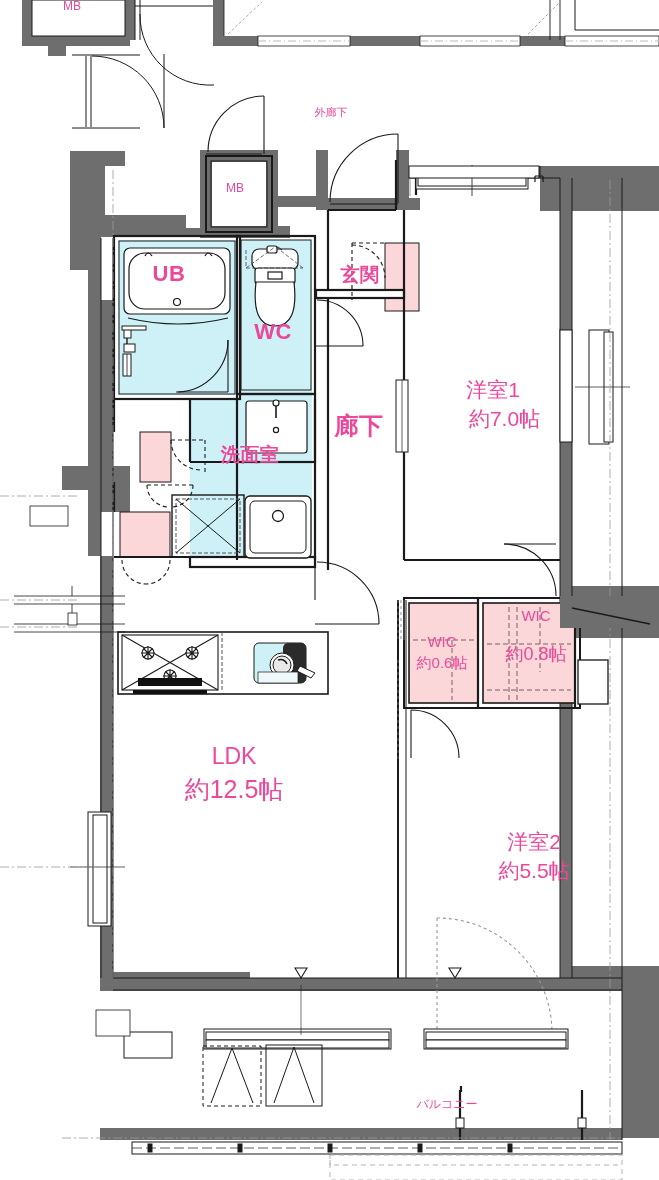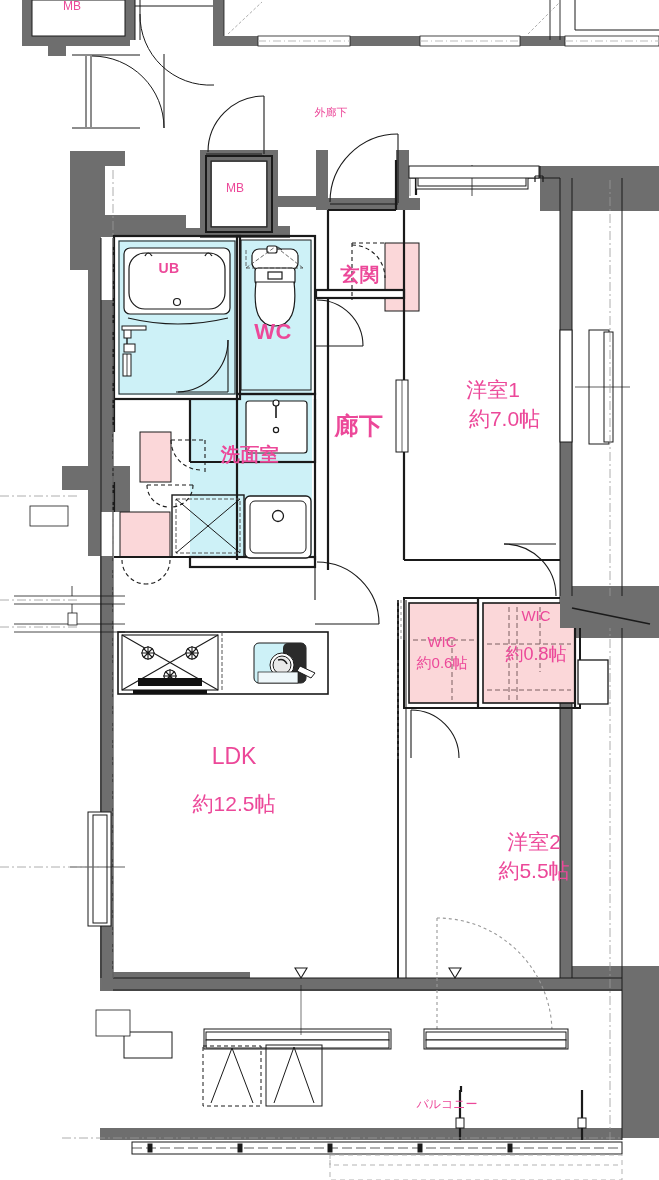--- a/index.html
+++ b/index.html
@@ -404,26 +404,26 @@
     <rect x="396" y="380" width="12" height="72"></rect>
     <path d="M402 380 L402 452" stroke-width="0.7"></path>
   </g>
   <g fill="#ffffff" stroke="#1a1a1a" stroke-width="1">
     <rect x="560" y="330" width="12" height="112"></rect>
   </g>
 
 </svg>
 
 <div id="labels">
-    <div class="lbl" style="left: 144px; top: 702px; width: 180px;"><div style="font-size: 23px; margin-top: 40px;">LDK</div><div style="font-size: 21px; margin-top: 20px;">約12.5帖</div></div>
+    <div class="lbl" style="left: 144px; top: 702px; width: 180px;"><div style="font-size: 23px; margin-top: 40px;">LDK</div><div style="font-size: 25px; margin-top: 2px;">約12.5帖</div></div>
     <div class="lbl" style="left: 403px; top: 377px; width: 180px;"><div style="font-size: 21px;">洋室1</div><div style="font-size: 21px; margin-top: 2px; padding-left: 23px;">約7.0帖</div></div>
     <div class="lbl" style="left: 419px; top: 829px; width: 180px; margin-left: 25px;"><div style="font-size: 21px;">洋室2</div><div style="font-size: 21px; margin-top: 2px; text-align: center;">約5.5帖</div></div>
     <div class="lbl" style="left: 352px; top: 632px; width: 180px;"><div style="font-size: 15px;">WIC</div><div style="font-size: 15px; margin-top: 2px;">約0.6帖</div></div>
     <div class="lbl" style="left: 446px; top: 606px; width: 180px;"><div style="font-size: 15px;">WIC</div><div style="font-size: 18px; margin-top: 18px;">約0.8帖</div></div>
-    <div class="lbl" style="left: 99px; top: 260.36px; width: 140px; font-size: 14px; font-weight: 700; letter-spacing: 0.5px;">UB</div>
+    <div class="lbl" style="left: 99px; top: 260.36px; width: 140px; font-size: 22px; font-weight: 700; letter-spacing: 0.5px;">UB</div>
     <div class="lbl" style="left: 203px; top: 318.36px; width: 140px; font-size: 22px; font-weight: 700; letter-spacing: 0.5px;">WC</div>
     <div class="lbl" style="left: 180px; top: 443.22px; width: 140px; font-size: 19px; font-weight: 700; letter-spacing: 0.5px;">洗面室</div>
     <div class="lbl" style="left: 290px; top: 263.22px; width: 140px; font-size: 19px; font-weight: 700; letter-spacing: 0.5px;">玄関</div>
     <div class="lbl" style="left: 289px; top: 411.22px; width: 140px; font-size: 24px; font-weight: 700; letter-spacing: 0.5px;">廊下</div>
     <div class="lbl" style="left: 261px; top: 105.18px; width: 140px; font-size: 11px; font-weight: 400; letter-spacing: 0px;">外廊下</div>
     <div class="lbl" style="left: 2px; top: -1.44px; width: 140px; font-size: 12px; font-weight: 400; letter-spacing: 0px;">MB</div>
     <div class="lbl" style="left: 165px; top: 180.56px; width: 140px; font-size: 12px; font-weight: 400; letter-spacing: 0px;">MB</div>
     <div class="lbl" style="left: 377px; top: 1096.56px; width: 140px; font-size: 12px; font-weight: 400; letter-spacing: 0px;">バルコニー</div>
   </div>
 

